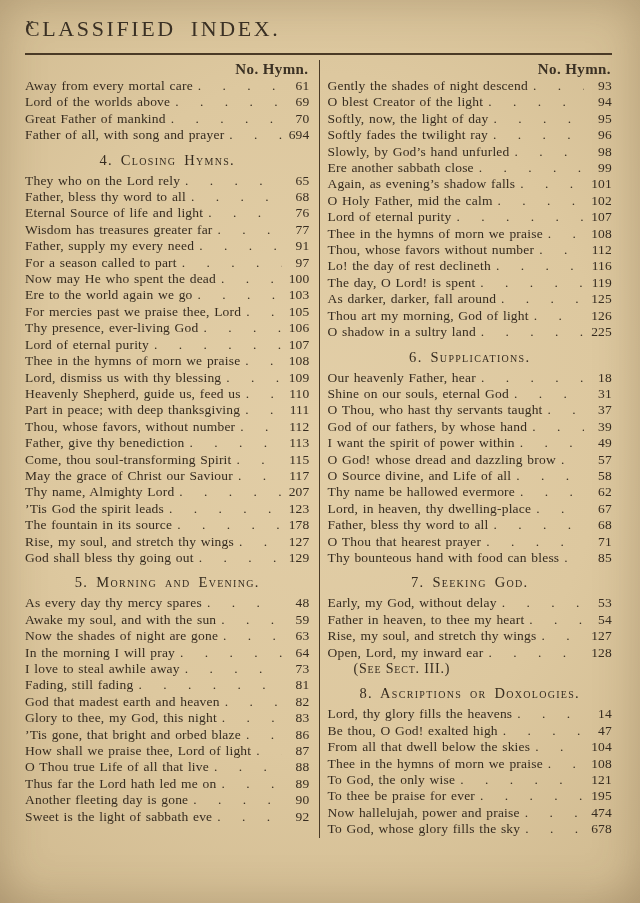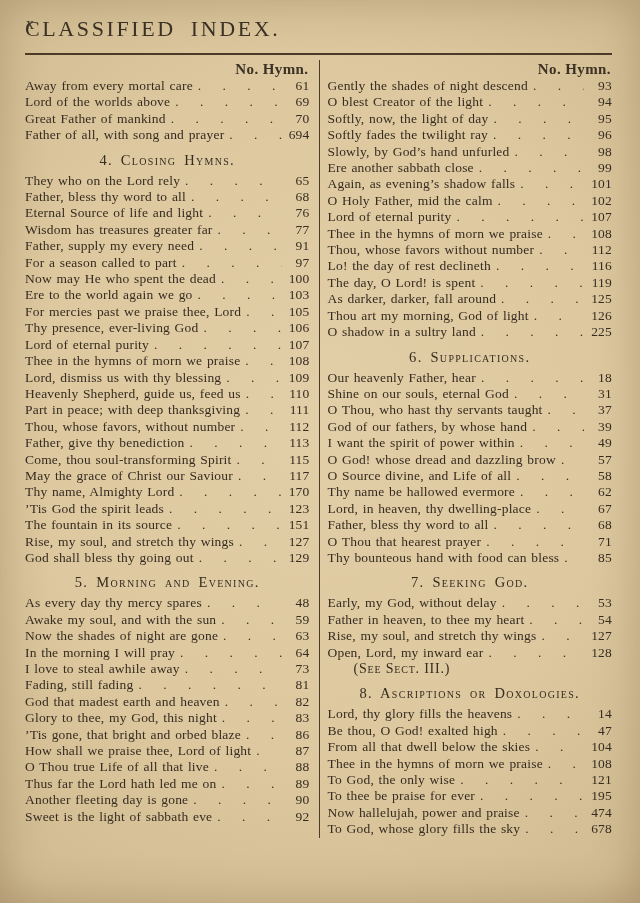--- a/index.html
+++ b/index.html
@@ -229,31 +229,31 @@
             <span class="entry-num">115</span>
           </div>
           <div class="row">
             <span class="entry-title">May the grace of Christ our Saviour</span>
             <span class="leader"></span>
             <span class="entry-num">117</span>
           </div>
           <div class="row">
             <span class="entry-title">Thy name, Almighty Lord</span>
             <span class="leader"></span>
-            <span class="entry-num">170</span>
+            <span class="entry-num">207</span>
           </div>
           <div class="row">
             <span class="entry-title">’Tis God the spirit leads</span>
             <span class="leader"></span>
             <span class="entry-num">123</span>
           </div>
           <div class="row">
             <span class="entry-title">The fountain in its source</span>
             <span class="leader"></span>
-            <span class="entry-num">151</span>
+            <span class="entry-num">178</span>
           </div>
           <div class="row">
             <span class="entry-title">Rise, my soul, and stretch thy wings</span>
             <span class="leader"></span>
             <span class="entry-num">127</span>
           </div>
           <div class="row">
             <span class="entry-title">God shall bless thy going out</span>
             <span class="leader"></span>
             <span class="entry-num">129</span>

